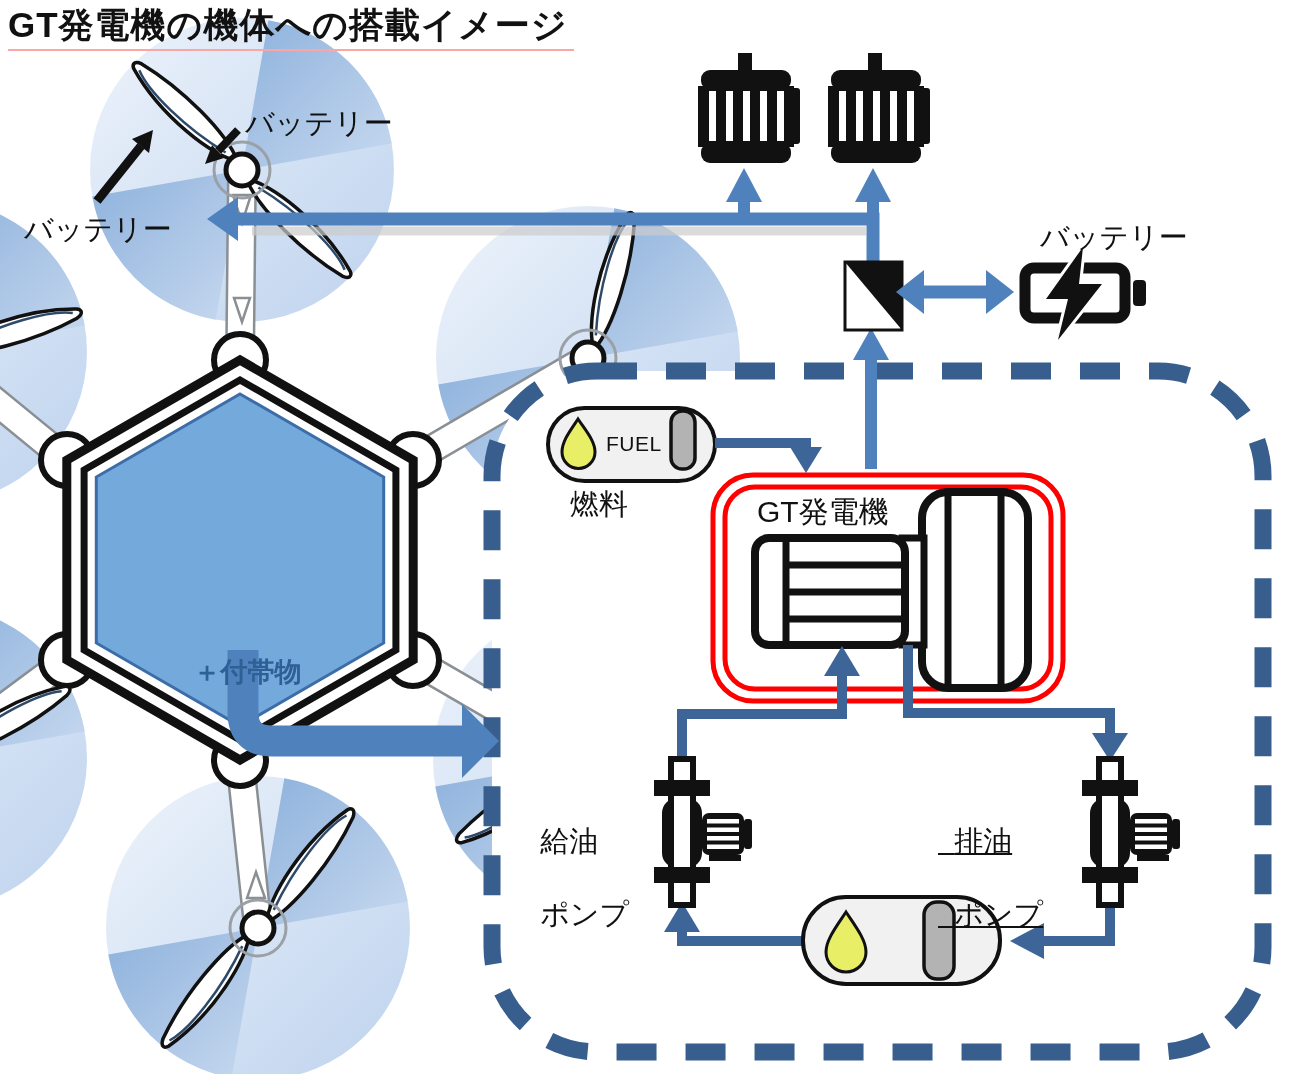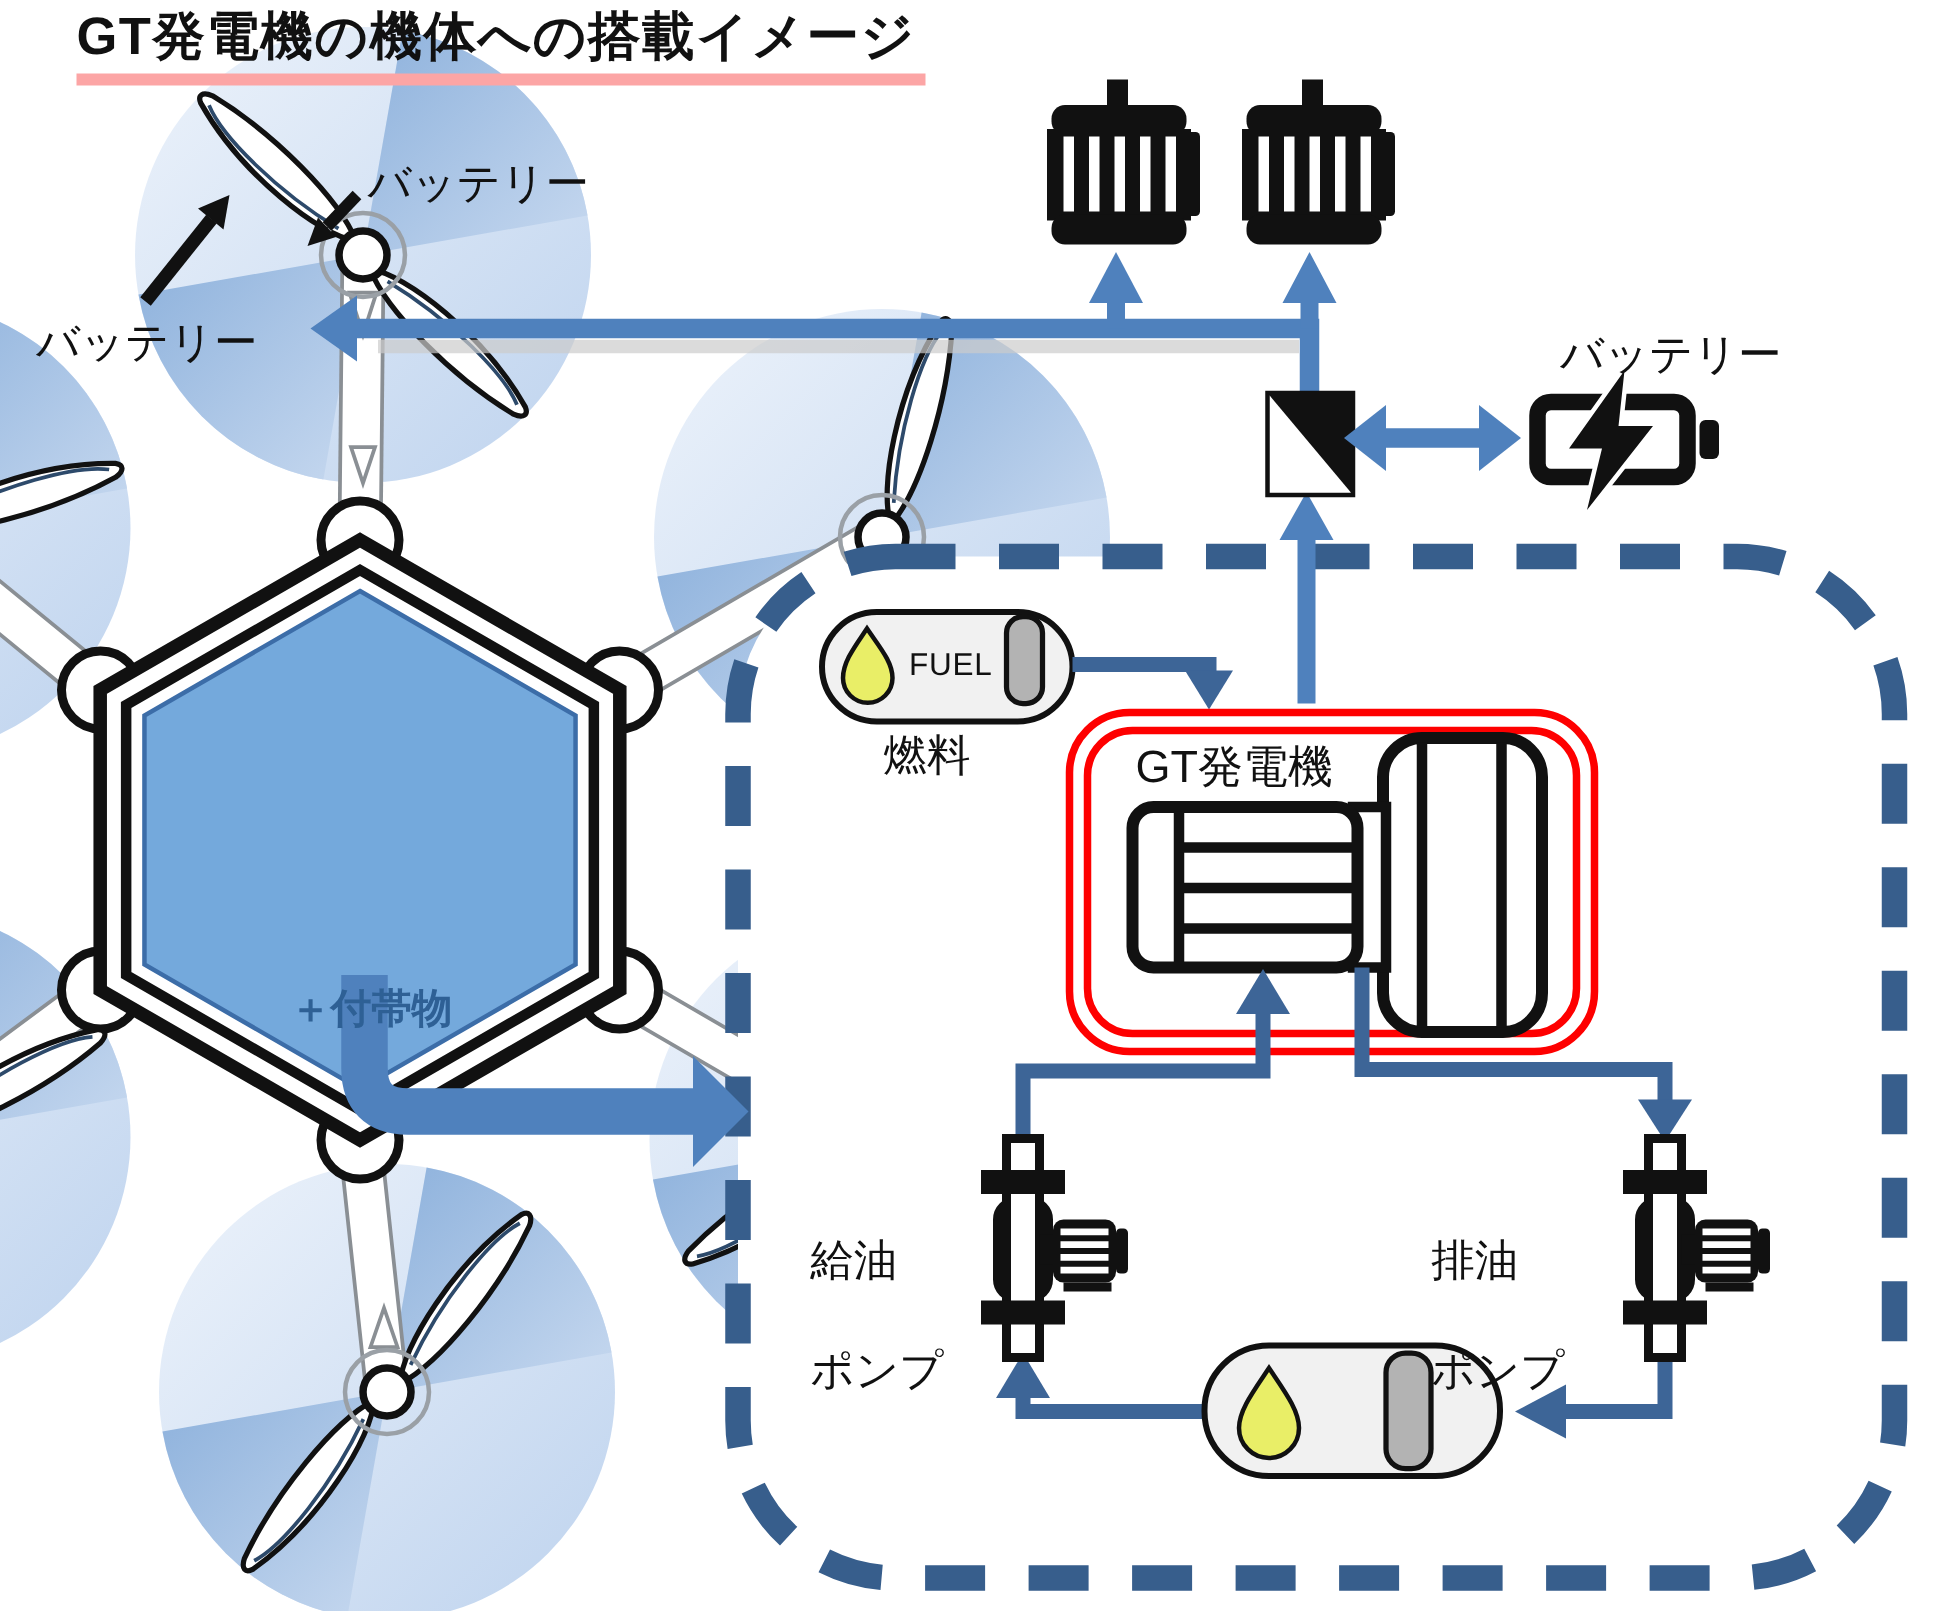--- a/index.html
+++ b/index.html
@@ -4,21 +4,21 @@
 <style>
   html,body{margin:0;padding:0;background:#fff;}
   #stage{
     position:relative;width:1291px;height:1074px;overflow:hidden;background:#fff;
     font-family:"Liberation Sans","DejaVu Sans",sans-serif;color:#111;
   }
   #art{position:absolute;left:0;top:0;}
   .lbl{position:absolute;white-space:pre;line-height:1.2;}
   .title{
     left:8px;top:4px;font-size:35px;font-weight:bold;letter-spacing:1px;
-    border-bottom:8px solid #fca5a5;padding:0 6px 3px 0;margin-left:43px;
+    border-bottom:2px solid #fca5a5;padding:0 6px 3px 0;
   }
   .hex-text{
     left:80px;top:536px;width:320px;text-align:center;
     font-size:27px;font-weight:bold;color:var(--hex_text);line-height:1.45;
   }
   .jp{font-size:29px;}
   .icon-txt{font-size:21px;letter-spacing:0.5px;line-height:1.3;}
 </style>
 </head>
 <body>
@@ -273,27 +273,27 @@
 <div class="lbl jp" style="left:24px;top:212px;">バッテリー</div>
 
 <div class="lbl hex-text">
   <br>
   <span>＋付帯物</span>
 </div>
 
 <div class="lbl jp" style="left:1040px;top:220px;">バッテリー</div>
 
 <div class="lbl icon-txt" style="left:606px;top:430px;text-align:center;">FUEL</div>
-<div class="lbl jp" style="left:570px;top:487px;width:96px;text-align:center;">燃料</div>
+<div class="lbl jp" style="left:570px;top:487px;width:96px;text-align:left;">燃料</div>
 
 <div class="lbl" style="left:757px;top:494px;font-size:30px;text-align:center;">GT発電機</div>
 
 <div class="lbl jp" style="left:524px;top:787px;line-height:1.25;">
   <span>給油</span><br>
   <span>ポンプ</span>
 </div>
-<div class="lbl jp" style="left:938px;top:787px;line-height:1.25;">
+<div class="lbl jp" style="left:938px;top:787px;line-height:1.25;text-decoration:underline;">
   <span>排油</span><br>
   <span>ポンプ</span>
 </div>
 
 
 </div>
 
 </body></html>

